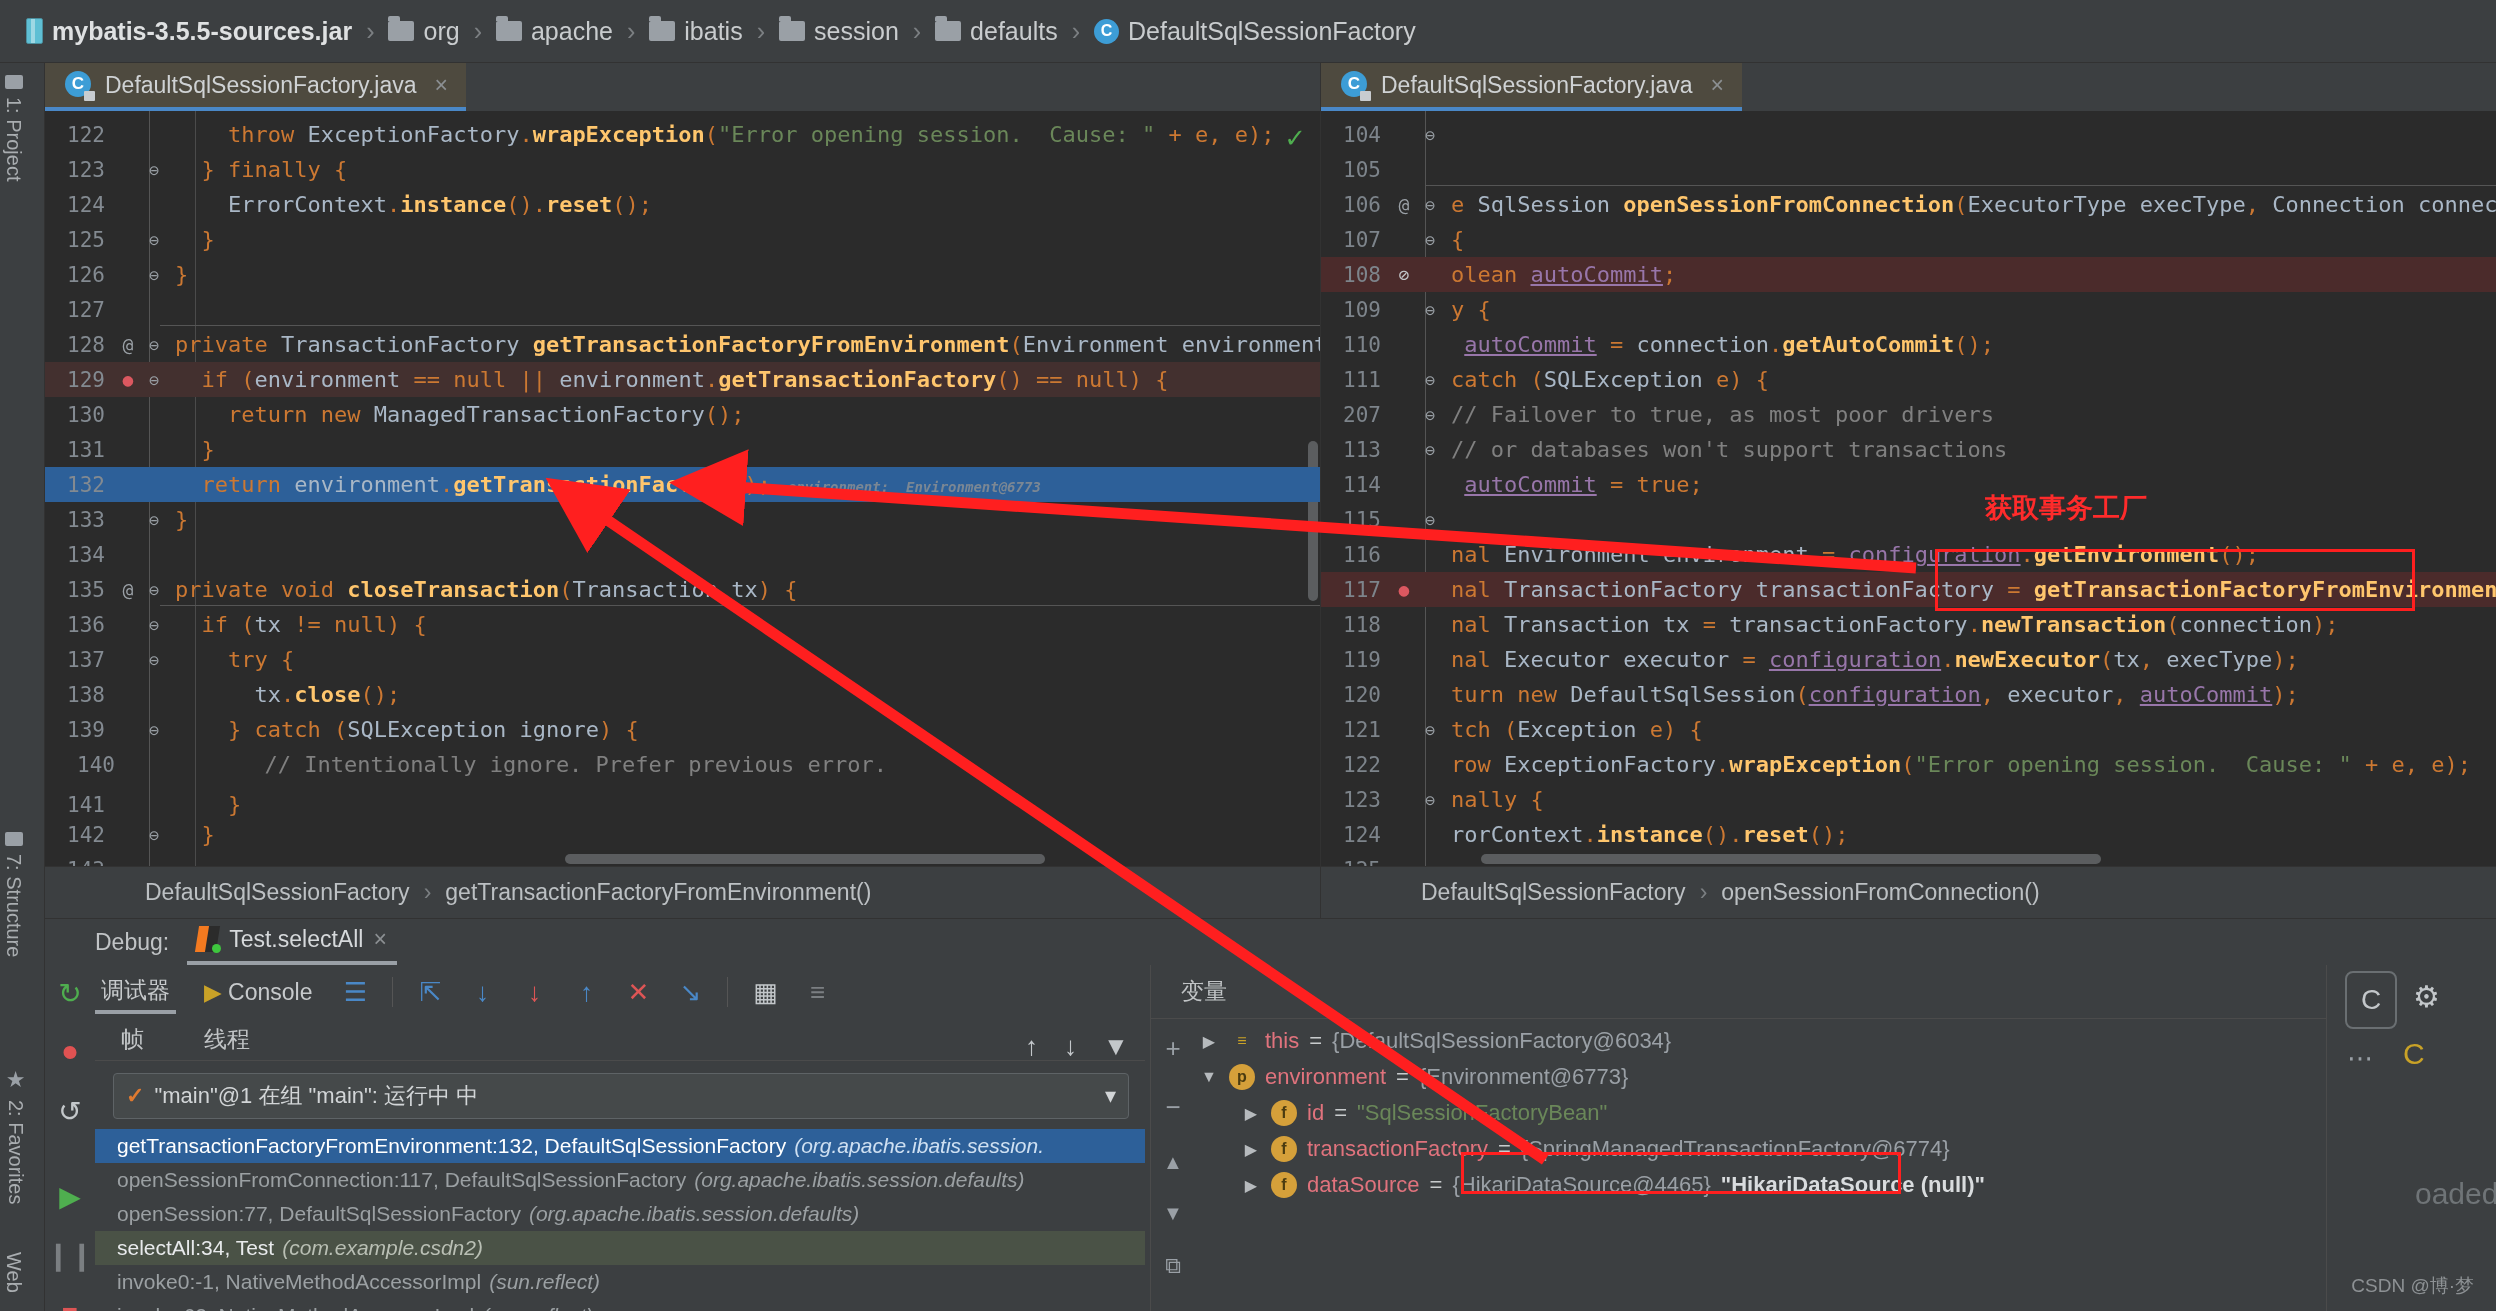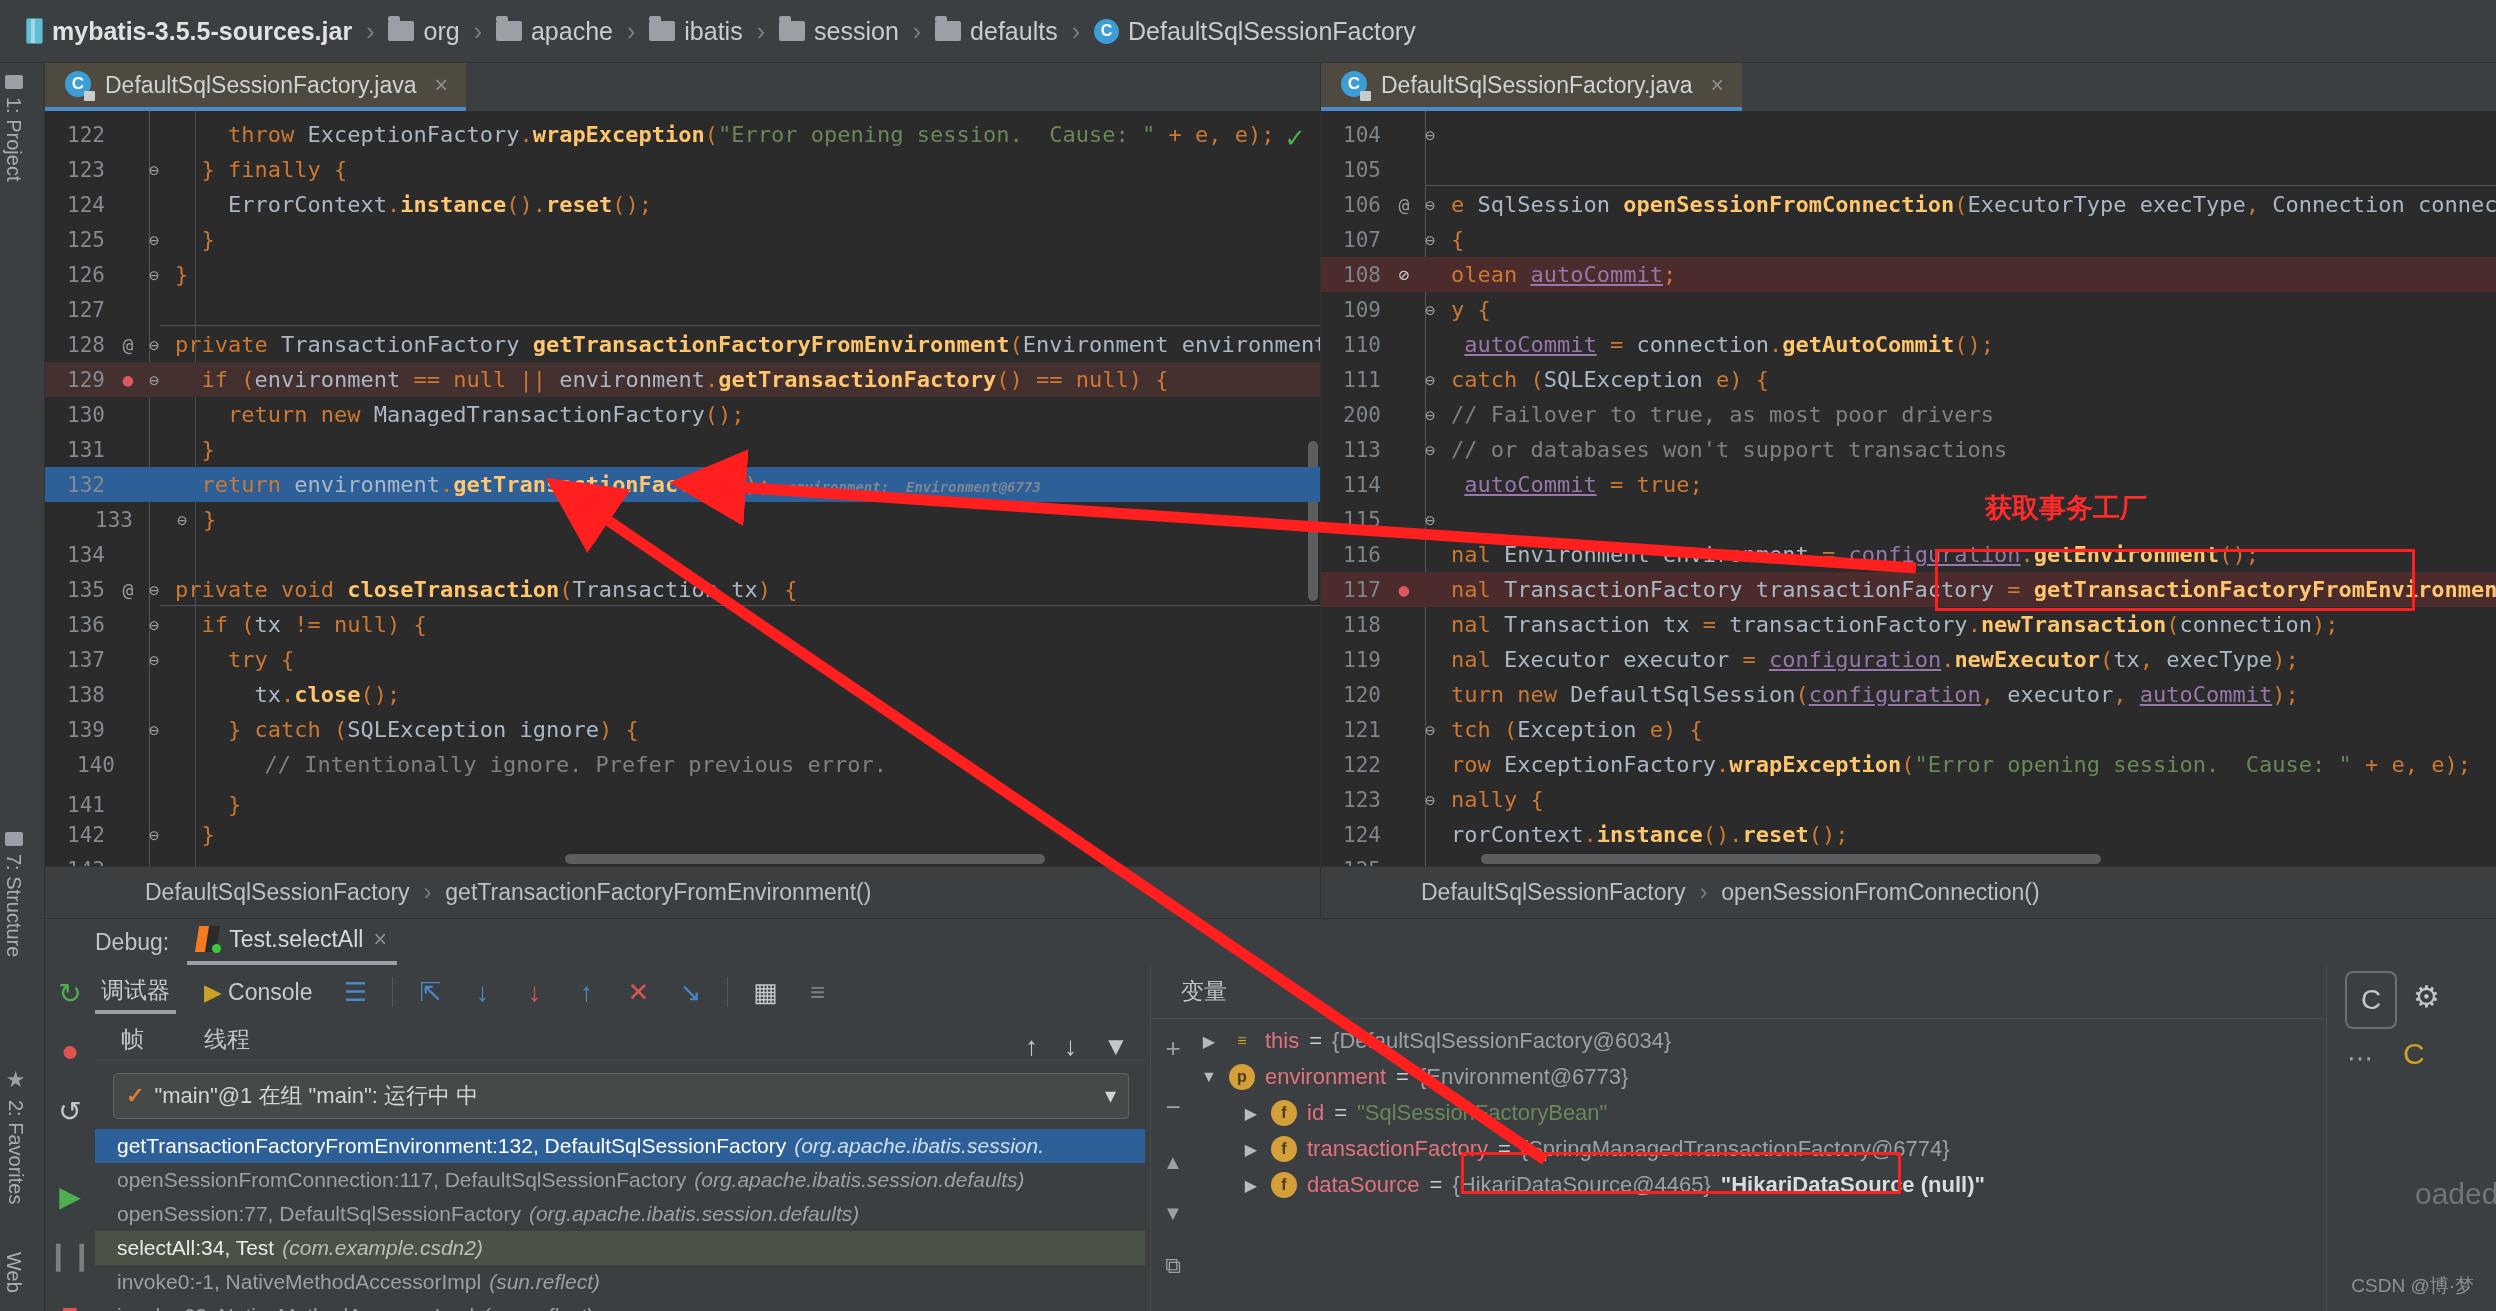--- a/index.html
+++ b/index.html
@@ -244,21 +244,21 @@
           <div class="crow" style="position: absolute; left: 0px; right: 0px; top: 41px;"><span class="lno">123</span><span class="gm"></span><span class="fold">⊖</span><span class="code">  <span class="kw">}</span> <span class="kw">finally</span> <span class="kw">{</span></span></div>
           <div class="crow" style="position: absolute; left: 0px; right: 0px; top: 76px;"><span class="lno">124</span><span class="gm"></span><span class="fold"></span><span class="code">    <span class="txt">ErrorContext</span><span class="kw">.</span><span class="mth">instance</span><span class="kw">().</span><span class="mth">reset</span><span class="kw">();</span></span></div>
           <div class="crow" style="position: absolute; left: 0px; right: 0px; top: 111px;"><span class="lno">125</span><span class="gm"></span><span class="fold">⊖</span><span class="code">  <span class="kw">}</span></span></div>
           <div class="crow" style="position: absolute; left: 0px; right: 0px; top: 146px;"><span class="lno">126</span><span class="gm"></span><span class="fold">⊖</span><span class="code"><span class="kw">}</span></span></div>
           <div class="crow" style="position: absolute; left: 0px; right: 0px; top: 181px;"><span class="lno">127</span><span class="gm"></span><span class="fold"></span><span class="code"></span></div>
           <div class="crow" style="position: absolute; left: 0px; right: 0px; top: 216px;"><span class="lno">128</span><span class="gm">@</span><span class="fold">⊖</span><span class="code"><span class="kw">private</span> <span class="txt">TransactionFactory</span> <span class="mth">getTransactionFactoryFromEnvironment</span><span class="kw">(</span><span class="txt">Environment</span> <span class="txt">environment</span> </span></div>
           <div class="crow bp" style="position: absolute; left: 0px; right: 0px; top: 251px;"><span class="lno">129</span><span class="gm" style="color: rgb(219, 88, 96);">●</span><span class="fold">⊖</span><span class="code">  <span class="kw">if</span> <span class="kw">(</span><span class="txt">environment</span> <span class="kw">==</span> <span class="kw">null</span> <span class="kw">||</span> <span class="txt">environment</span><span class="kw">.</span><span class="mth">getTransactionFactory</span><span class="kw">()</span> <span class="kw">==</span> <span class="kw">null</span><span class="kw">)</span> <span class="kw">{</span></span></div>
           <div class="crow" style="position: absolute; left: 0px; right: 0px; top: 286px;"><span class="lno">130</span><span class="gm"></span><span class="fold"></span><span class="code">    <span class="kw">return</span> <span class="kw">new</span> <span class="txt">ManagedTransactionFactory</span><span class="kw">();</span></span></div>
           <div class="crow" style="position: absolute; left: 0px; right: 0px; top: 321px;"><span class="lno">131</span><span class="gm"></span><span class="fold"></span><span class="code">  <span class="kw">}</span></span></div>
           <div class="crow cur" style="position: absolute; left: 0px; right: 0px; top: 356px;"><span class="lno">132</span><span class="gm"></span><span class="fold"></span><span class="code">  <span class="kw">return</span> <span class="txt">environment</span><span class="kw">.</span><span class="mth">getTransactionFactory</span><span class="kw">();</span><span class="inlay">  environment:  Environment@6773</span></span></div>
-          <div class="crow" style="position: absolute; left: 0px; right: 12px; top: 391px; padding-left: 28px;"><span class="lno">133</span><span class="gm"></span><span class="fold">⊖</span><span class="code"><span class="kw">}</span></span></div>
+          <div class="crow" style="position: absolute; left: 0px; right: 12px; top: 391px;"><span class="lno">133</span><span class="gm"></span><span class="fold">⊖</span><span class="code"><span class="kw">}</span></span></div>
           <div class="crow" style="position: absolute; left: 0px; right: 0px; top: 426px;"><span class="lno">134</span><span class="gm"></span><span class="fold"></span><span class="code"></span></div>
           <div class="crow" style="position: absolute; left: 0px; right: 0px; top: 461px;"><span class="lno">135</span><span class="gm">@</span><span class="fold">⊖</span><span class="code"><span class="kw">private</span> <span class="kw">void</span> <span class="mth">closeTransaction</span><span class="kw">(</span><span class="txt">Transaction</span> <span class="txt">tx</span><span class="kw">)</span> <span class="kw">{</span></span></div>
           <div class="crow" style="position: absolute; left: 0px; right: 0px; top: 496px;"><span class="lno">136</span><span class="gm"></span><span class="fold">⊖</span><span class="code">  <span class="kw">if</span> <span class="kw">(</span><span class="txt">tx</span> <span class="kw">!=</span> <span class="kw">null</span><span class="kw">)</span> <span class="kw">{</span></span></div>
           <div class="crow" style="position: absolute; left: 0px; right: 0px; top: 531px;"><span class="lno">137</span><span class="gm"></span><span class="fold">⊖</span><span class="code">    <span class="kw">try</span> <span class="kw">{</span></span></div>
           <div class="crow" style="position: absolute; left: 0px; right: 0px; top: 566px;"><span class="lno">138</span><span class="gm"></span><span class="fold"></span><span class="code">      <span class="txt">tx</span><span class="kw">.</span><span class="mth">close</span><span class="kw">();</span></span></div>
           <div class="crow" style="position: absolute; left: 0px; right: 0px; top: 601px;"><span class="lno">139</span><span class="gm"></span><span class="fold">⊖</span><span class="code">    <span class="kw">}</span> <span class="kw">catch</span> <span class="kw">(</span><span class="txt">SQLException</span> <span class="txt">ignore</span><span class="kw">)</span> <span class="kw">{</span></span></div>
           <div class="crow" style="position: absolute; left: 0px; right: 0px; top: 636px; padding-left: 10px;"><span class="lno">140</span><span class="gm"></span><span class="fold"></span><span class="code">      <span class="cm">// Intentionally ignore. Prefer previous error.</span></span></div>
           <div class="crow" style="position: absolute; left: 0px; right: 0px; top: 671px; align-items: flex-end;"><span class="lno">141</span><span class="gm"></span><span class="fold"></span><span class="code">    <span class="kw">}</span></span></div>
           <div class="crow" style="position: absolute; left: 0px; right: 0px; top: 706px;"><span class="lno">142</span><span class="gm"></span><span class="fold">⊖</span><span class="code">  <span class="kw">}</span></span></div>
           <div class="crow" style="position: absolute; left: 0px; right: 0px; top: 741px;"><span class="lno">143</span><span class="gm"></span><span class="fold"></span><span class="code"></span></div>
@@ -289,21 +289,21 @@
         <div class="vsep" style="left:104px;"></div>
         <div class="hscroll" style="left:160px; bottom:2px; width:620px;"></div>
       <div class="crow" style="position: absolute; left: 0px; right: 0px; top: 6px;"><span class="lno">104</span><span class="gm"></span><span class="fold">⊖</span><span class="code"></span></div>
           <div class="crow" style="position: absolute; left: 0px; right: 0px; top: 41px;"><span class="lno">105</span><span class="gm"></span><span class="fold"></span><span class="code"></span></div>
           <div class="crow" style="position: absolute; left: 0px; right: 0px; top: 76px;"><span class="lno">106</span><span class="gm">@</span><span class="fold">⊖</span><span class="code"><span class="kw">e</span> <span class="txt">SqlSession</span> <span class="mth">openSessionFromConnection</span><span class="kw">(</span><span class="txt">ExecutorType</span> <span class="txt">execType</span><span class="kw">,</span> <span class="txt">Connection</span> <span class="txt">connection</span> </span></div>
           <div class="crow" style="position: absolute; left: 0px; right: 0px; top: 111px;"><span class="lno">107</span><span class="gm"></span><span class="fold">⊖</span><span class="code"><span class="kw">{</span></span></div>
           <div class="crow bp2" style="position: absolute; left: 0px; right: 0px; top: 146px;"><span class="lno">108</span><span class="gm" style="color: rgb(195, 199, 202);">⊘</span><span class="fold"></span><span class="code"><span class="kw">olean</span> <span class="fld undl">autoCommit</span><span class="kw">;</span></span></div>
           <div class="crow" style="position: absolute; left: 0px; right: 0px; top: 181px;"><span class="lno">109</span><span class="gm"></span><span class="fold">⊖</span><span class="code"><span class="kw">y</span> <span class="kw">{</span></span></div>
           <div class="crow" style="position: absolute; left: 0px; right: 0px; top: 216px;"><span class="lno">110</span><span class="gm"></span><span class="fold"></span><span class="code"> <span class="fld undl">autoCommit</span> <span class="kw">=</span> <span class="txt">connection</span><span class="kw">.</span><span class="mth">getAutoCommit</span><span class="kw">();</span></span></div>
           <div class="crow" style="position: absolute; left: 0px; right: 0px; top: 251px;"><span class="lno">111</span><span class="gm"></span><span class="fold">⊖</span><span class="code"><span class="kw">catch</span> <span class="kw">(</span><span class="txt">SQLException</span> <span class="kw">e</span><span class="kw">)</span> <span class="kw">{</span></span></div>
-          <div class="crow" style="position: absolute; left: 0px; right: 0px; top: 286px;"><span class="lno">200</span><span class="gm"></span><span class="fold">⊖</span><span class="code"><span class="cm">// Failover to true, as most poor drivers</span></span></div>
+          <div class="crow" style="position: absolute; left: 0px; right: 0px; top: 286px;"><span class="lno">207</span><span class="gm"></span><span class="fold">⊖</span><span class="code"><span class="cm">// Failover to true, as most poor drivers</span></span></div>
           <div class="crow" style="position: absolute; left: 0px; right: 0px; top: 321px;"><span class="lno">113</span><span class="gm"></span><span class="fold">⊖</span><span class="code"><span class="cm">// or databases won't support transactions</span></span></div>
           <div class="crow" style="position: absolute; left: 0px; right: 0px; top: 356px;"><span class="lno">114</span><span class="gm"></span><span class="fold"></span><span class="code"> <span class="fld undl">autoCommit</span> <span class="kw">=</span> <span class="kw">true</span><span class="kw">;</span></span></div>
           <div class="crow" style="position: absolute; left: 0px; right: 0px; top: 391px;"><span class="lno">115</span><span class="gm"></span><span class="fold">⊖</span><span class="code"></span></div>
           <div class="crow" style="position: absolute; left: 0px; right: 0px; top: 426px;"><span class="lno">116</span><span class="gm"></span><span class="fold"></span><span class="code"><span class="kw">nal</span> <span class="txt">Environment</span> <span class="txt">environment</span> <span class="kw">=</span> <span class="fld undl">configuration</span><span class="kw">.</span><span class="mth">getEnvironment</span><span class="kw">();</span></span></div>
           <div class="crow bp2" style="position: absolute; left: 0px; right: 0px; top: 461px;"><span class="lno">117</span><span class="gm" style="color: rgb(219, 88, 96);">●</span><span class="fold"></span><span class="code"><span class="kw">nal</span> <span class="txt">TransactionFactory</span> <span class="txt">transactionFactory</span> <span class="kw">=</span> <span class="mth">getTransactionFactoryFromEnvironment</span></span></div>
           <div class="crow" style="position: absolute; left: 0px; right: 0px; top: 496px;"><span class="lno">118</span><span class="gm"></span><span class="fold"></span><span class="code"><span class="kw">nal</span> <span class="txt">Transaction</span> <span class="txt">tx</span> <span class="kw">=</span> <span class="txt">transactionFactory</span><span class="kw">.</span><span class="mth">newTransaction</span><span class="kw">(</span><span class="txt">connection</span><span class="kw">);</span></span></div>
           <div class="crow" style="position: absolute; left: 0px; right: 0px; top: 531px;"><span class="lno">119</span><span class="gm"></span><span class="fold"></span><span class="code"><span class="kw">nal</span> <span class="txt">Executor</span> <span class="txt">executor</span> <span class="kw">=</span> <span class="fld undl">configuration</span><span class="kw">.</span><span class="mth">newExecutor</span><span class="kw">(</span><span class="txt">tx</span><span class="kw">,</span> <span class="txt">execType</span><span class="kw">);</span></span></div>
           <div class="crow" style="position: absolute; left: 0px; right: 0px; top: 566px;"><span class="lno">120</span><span class="gm"></span><span class="fold"></span><span class="code"><span class="kw">turn</span> <span class="kw">new</span> <span class="txt">DefaultSqlSession</span><span class="kw">(</span><span class="fld undl">configuration</span><span class="kw">,</span> <span class="txt">executor</span><span class="kw">,</span> <span class="fld undl">autoCommit</span><span class="kw">);</span></span></div>
           <div class="crow" style="position: absolute; left: 0px; right: 0px; top: 601px;"><span class="lno">121</span><span class="gm"></span><span class="fold">⊖</span><span class="code"><span class="kw">tch</span> <span class="kw">(</span><span class="txt">Exception</span> <span class="kw">e</span><span class="kw">)</span> <span class="kw">{</span></span></div>
           <div class="crow" style="position: absolute; left: 0px; right: 0px; top: 636px;"><span class="lno">122</span><span class="gm"></span><span class="fold"></span><span class="code"><span class="kw">row</span> <span class="txt">ExceptionFactory</span><span class="kw">.</span><span class="mth">wrapException</span><span class="kw">(</span><span class="str">"Error opening session.  Cause: "</span> <span class="kw">+</span> <span class="kw">e</span><span class="kw">,</span> <span class="kw">e</span><span class="kw">);</span></span></div>

